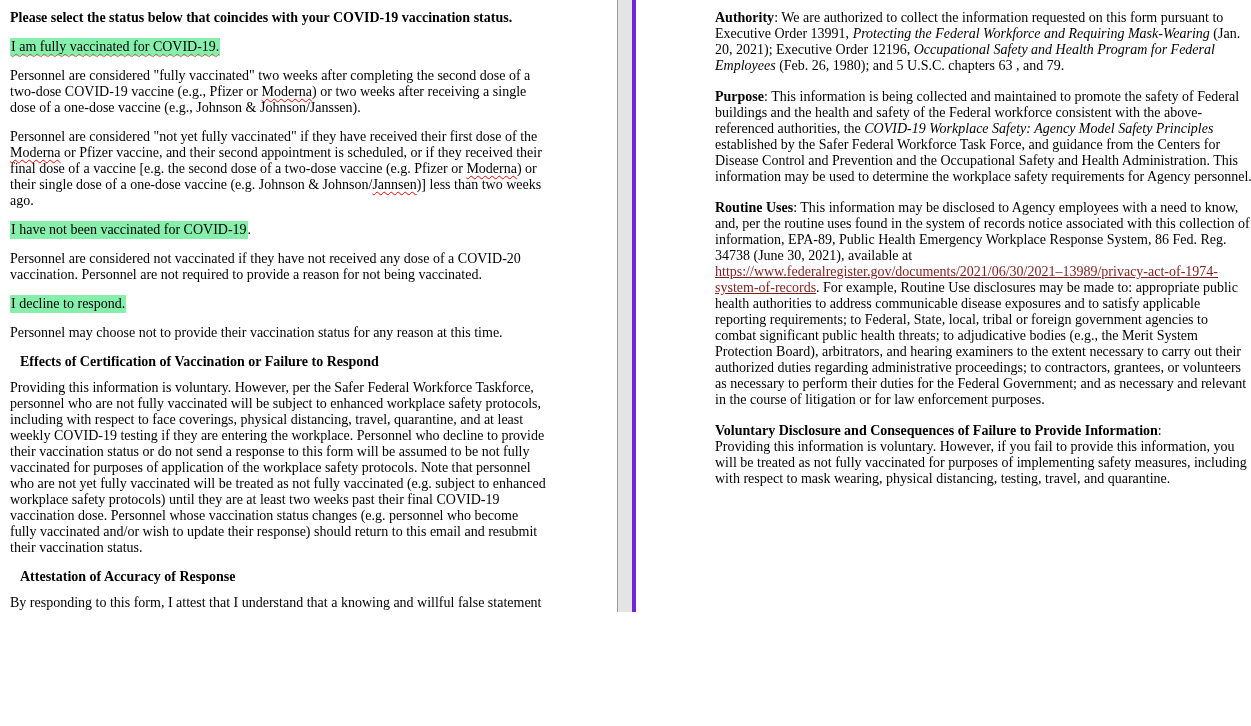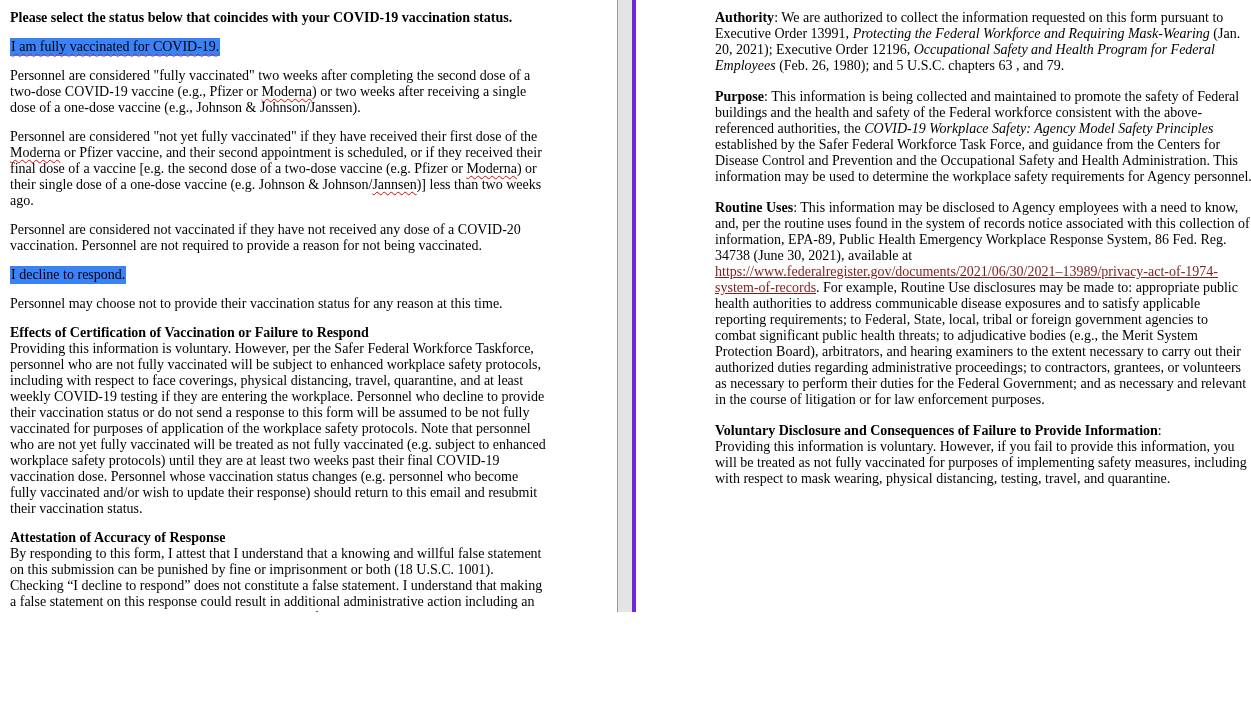--- a/index.html
+++ b/index.html
@@ -19,24 +19,24 @@
   .page-right { flex: 1; border-left: 4px solid #6d28d9; }
 
   .content-left  { padding: 10px 0 0 10px; width: 537px; }
   .content-right { padding: 10px 0 0 79px; width: 537px; }
 
   p, .block { margin: 0 0 13px 0; }
   .content-right p, .content-right .block { margin: 0 0 15px 0; }
 
   .bold { font-weight: bold; }
   .italic { font-style: italic; }
-  .heading { font-weight: bold; margin: 0; }
+  .heading { font-weight: bold; margin: 10px; }
 
   .hl {
-    background: #3b82f6;
+    background: #86efac;
     padding: 1px 1px 2px 1px;
   }
   .sq {
     text-decoration: underline wavy #ee0000 1px;
     text-decoration-skip-ink: none;
     text-underline-offset: 2px;
   }
   .sq-faint {
     text-decoration: underline wavy rgba(221,0,0,0.55) 1px;
     text-decoration-skip-ink: none;
@@ -65,20 +65,21 @@
 
       <p class="bold">Please select the status below that coincides with your COVID-19 vaccination status.</p>
 
       <p><span class="hl"><span class="sq-faint">I am fully vaccinated for COVID-19.</span></span></p>
 
       <p><span>Personnel are considered "fully vaccinated" two weeks after completing the second dose of a two-dose COVID-19 vaccine (e.g., Pfizer or </span><span class="sq">Moderna</span><span>) or two weeks after receiving a single dose of a one-dose vaccine (e.g., Johnson &amp; Johnson/Janssen).</span></p>
 
 
       <p><span>Personnel are considered "not yet fully vaccinated"  if they have received their first dose of the </span><span class="sq">Moderna</span><span> or Pfizer vaccine, and their second appointment is scheduled, or if they received their final dose of a vaccine [e.g. the second dose of a two-dose vaccine (e.g. Pfizer or </span><span class="sq">Moderna</span><span>) or their single dose of a one-dose vaccine (e.g. Johnson &amp; Johnson/</span><span class="sq">Jannsen</span><span>)] less than two weeks ago.</span></p>
 
+      <p><span class="hl"><span>I have not been vaccinated for COVID-19</span></span><span>.</span></p>
 
       <p>Personnel are considered not vaccinated if they have not received any dose of a COVID-20 vaccination. Personnel are not required to provide a reason for not being vaccinated.</p>
 
       <p><span class="hl"><span>I decline to respond.</span></span></p>
 
       <p>Personnel may choose not to provide their vaccination status for any reason at this time.</p>
 
       <div class="block">
         <div class="heading">Effects of Certification of Vaccination or Failure to Respond</div>
         <div>Providing this information is voluntary. However, per the Safer Federal Workforce Taskforce, personnel who are not fully vaccinated will be subject to enhanced workplace safety protocols, including with respect to face coverings, physical distancing, travel, quarantine, and at least weekly COVID-19 testing if they are entering the workplace. Personnel who decline to provide their vaccination status or do not send a response to this form will be assumed to be not fully vaccinated for purposes of application of the workplace safety protocols. Note that personnel who are not yet fully vaccinated will be treated as not fully vaccinated (e.g. subject to enhanced workplace safety protocols) until they are at least two weeks past their final COVID-19 vaccination dose. Personnel whose vaccination status changes (e.g. personnel who become fully vaccinated and/or wish to update their response) should return to this email and resubmit their vaccination status.</div>

